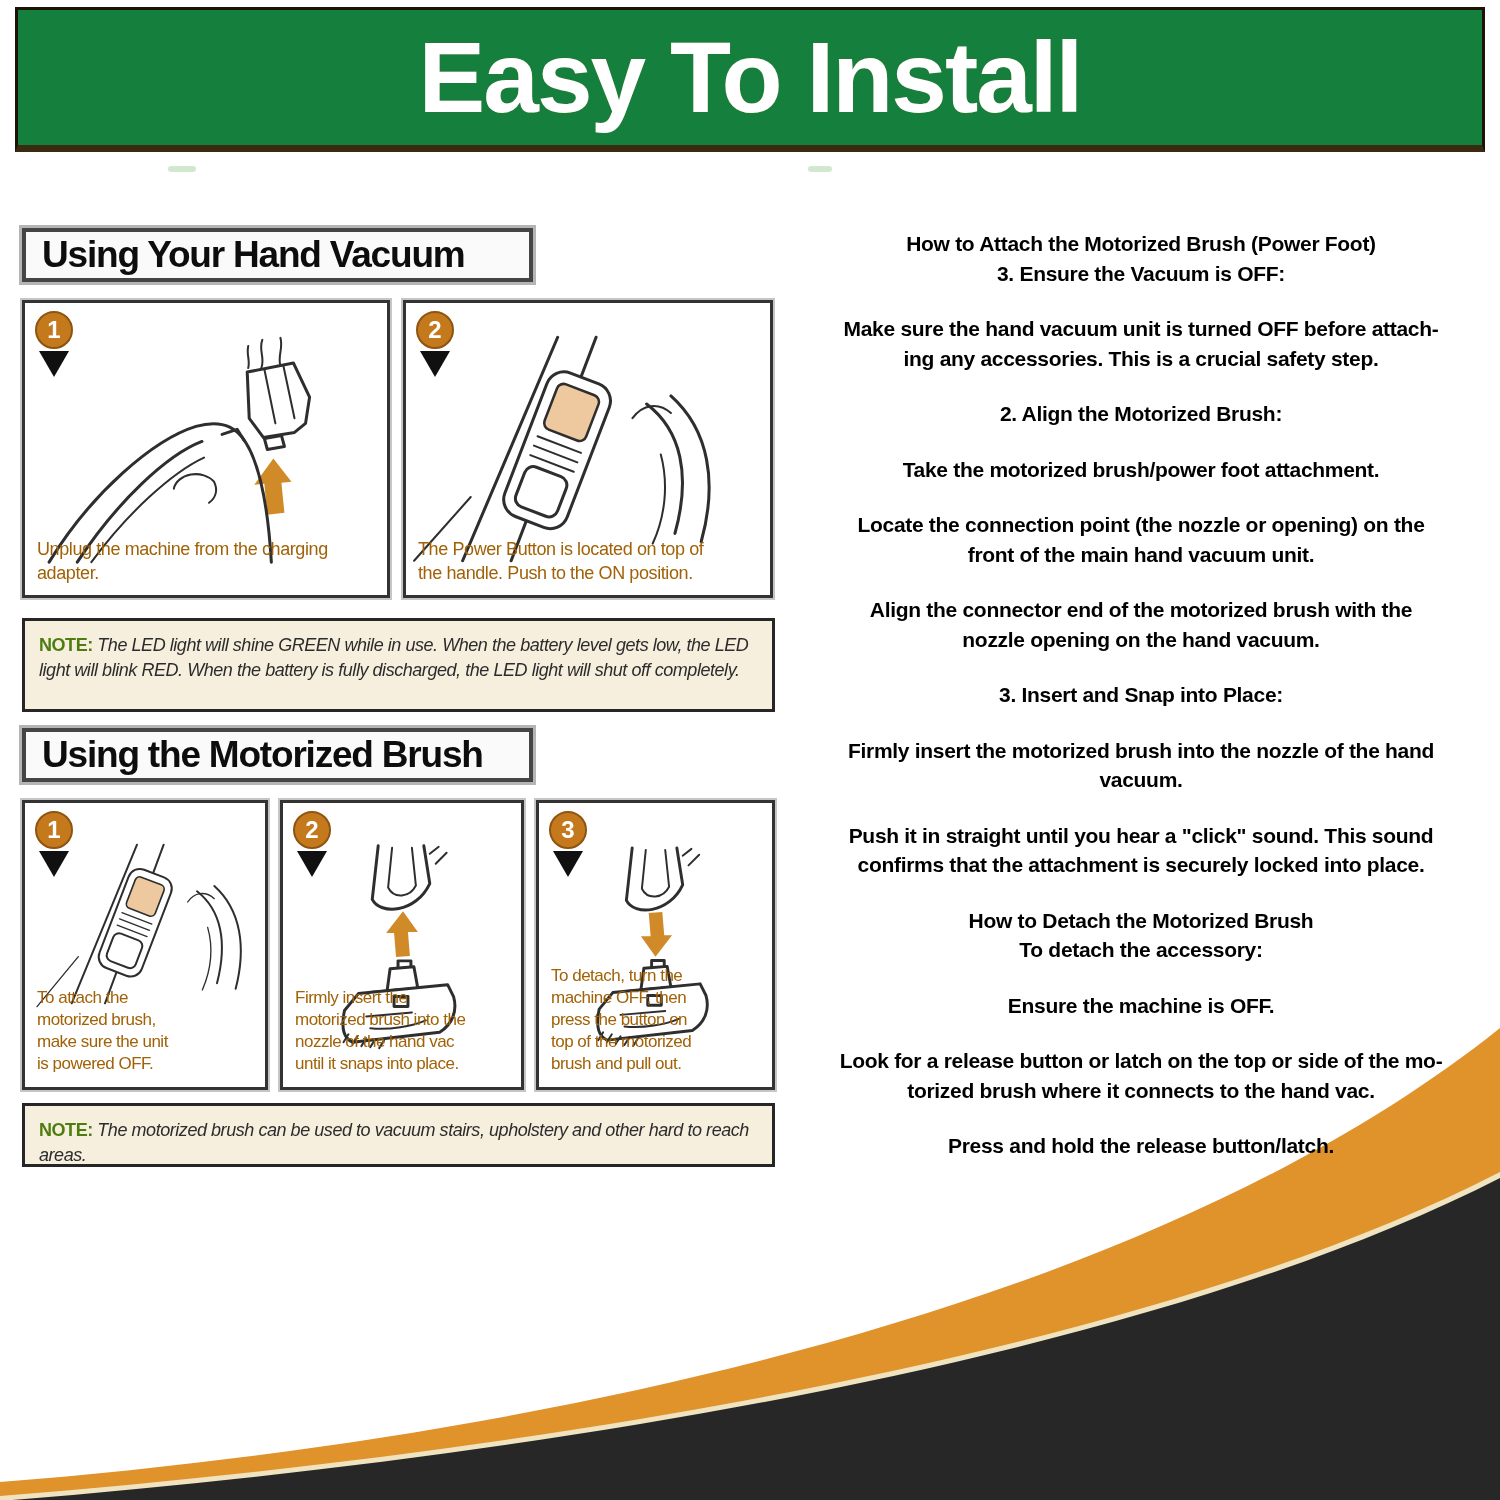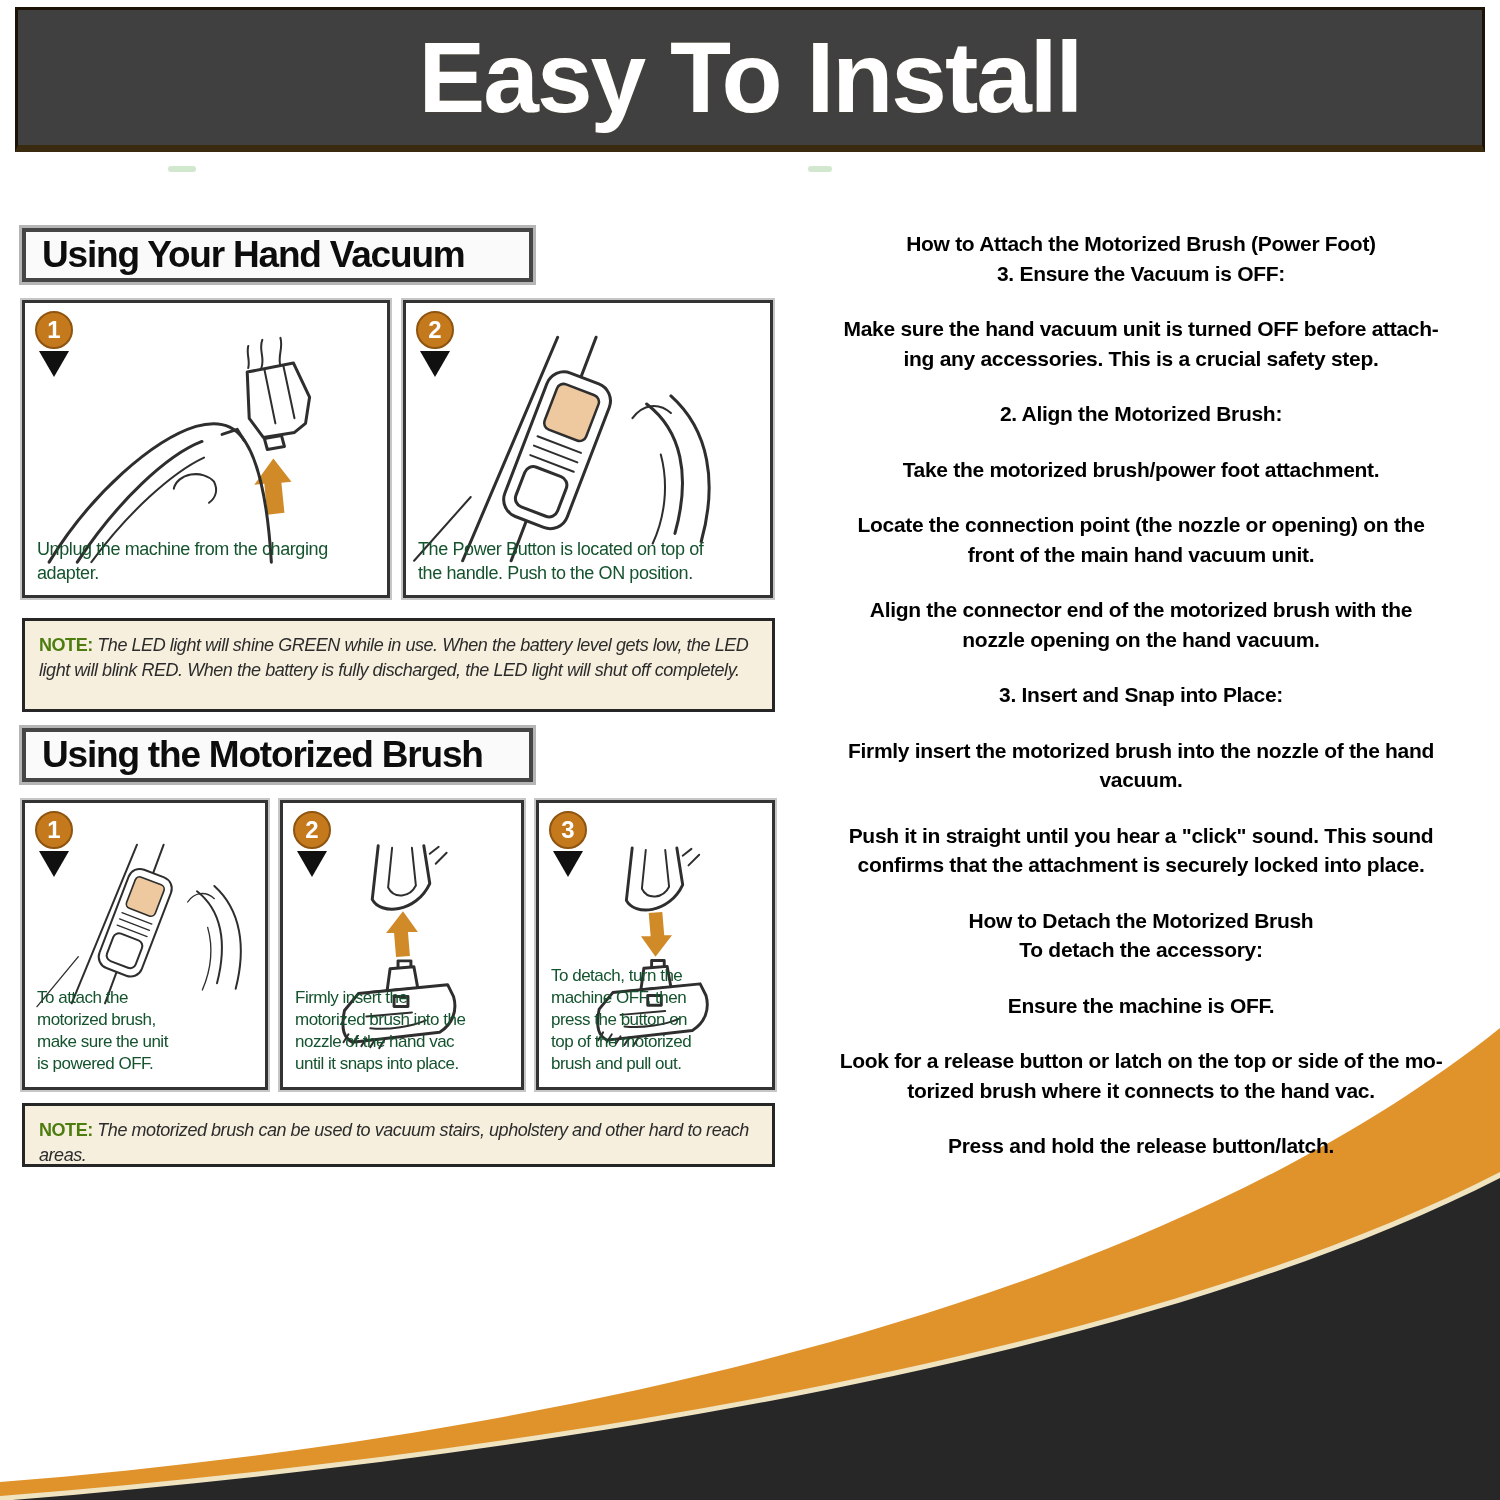--- a/index.html
+++ b/index.html
@@ -3,21 +3,21 @@
 <meta charset="utf-8">
 <style>
   html,body{margin:0;padding:0;background:#ffffff;}
   .canvas{
     position:relative;width:1500px;height:1500px;overflow:hidden;background:#ffffff;
     font-family:"Liberation Sans", sans-serif;color:#000;
   }
   
   .banner{
     position:absolute;left:15px;top:7px;width:1470px;height:145px;
-    background:#404040;border:3px solid #1c1206;border-bottom:7px solid #3a2a10;
+    background:#15803d;border:3px solid #1c1206;border-bottom:7px solid #3a2a10;
     box-sizing:border-box;display:flex;align-items:center;justify-content:center;
   }
   .banner-title{
     font-size:100px;font-weight:bold;color:#ffffff;letter-spacing:-2px;
     text-shadow:0 0 2px rgba(120,90,20,.35);
   }
   .smudge{position:absolute;height:6px;border-radius:3px;background:#b9dcb6;opacity:.65;}
   .smudge.s1{left:168px;top:166px;width:28px;}
   .smudge.s2{left:808px;top:166px;width:24px;}
   
@@ -44,21 +44,21 @@
     color:#fff;font-size:24px;font-weight:bold;display:flex;align-items:center;justify-content:center;
     box-sizing:border-box;
   }
   .badge-tri{
     width:0;height:0;margin:2px 0 0 4px;
     border-left:15px solid transparent;border-right:15px solid transparent;border-top:26px solid #101010;
   }
   .panel-illustration{position:absolute;left:0;top:0;width:100%;height:100%;}
   .panel-caption{
     position:absolute;left:12px;right:8px;bottom:10px;
-    font-size:18px;line-height:24px;color:#14532d;font-weight:500;
+    font-size:18px;line-height:24px;color:#a16207;font-weight:500;
     letter-spacing:-0.4px;white-space:pre-line;z-index:2;
   }
   .panel.m1 .panel-caption,.panel.m2 .panel-caption,.panel.m3 .panel-caption{
     font-size:17px;line-height:22px;letter-spacing:-0.5px;bottom:12px;
   }
   .note-box{
     position:absolute;left:22px;width:753px;background:#F6EFDE;border:3px solid #262626;
     box-sizing:border-box;padding:12px 14px;font-size:18px;line-height:25px;color:#2c2c2c;
     letter-spacing:-0.45px;
   }

